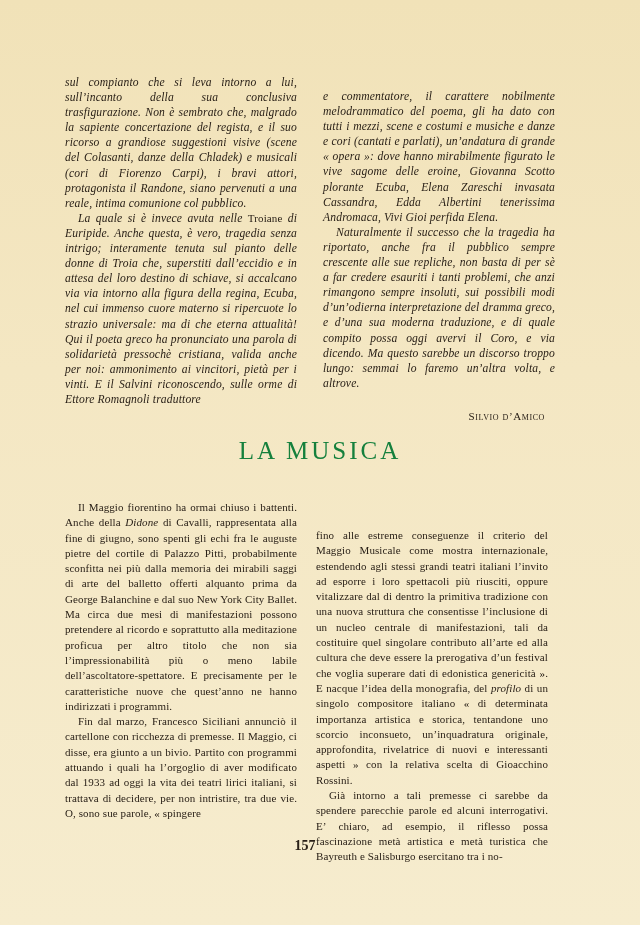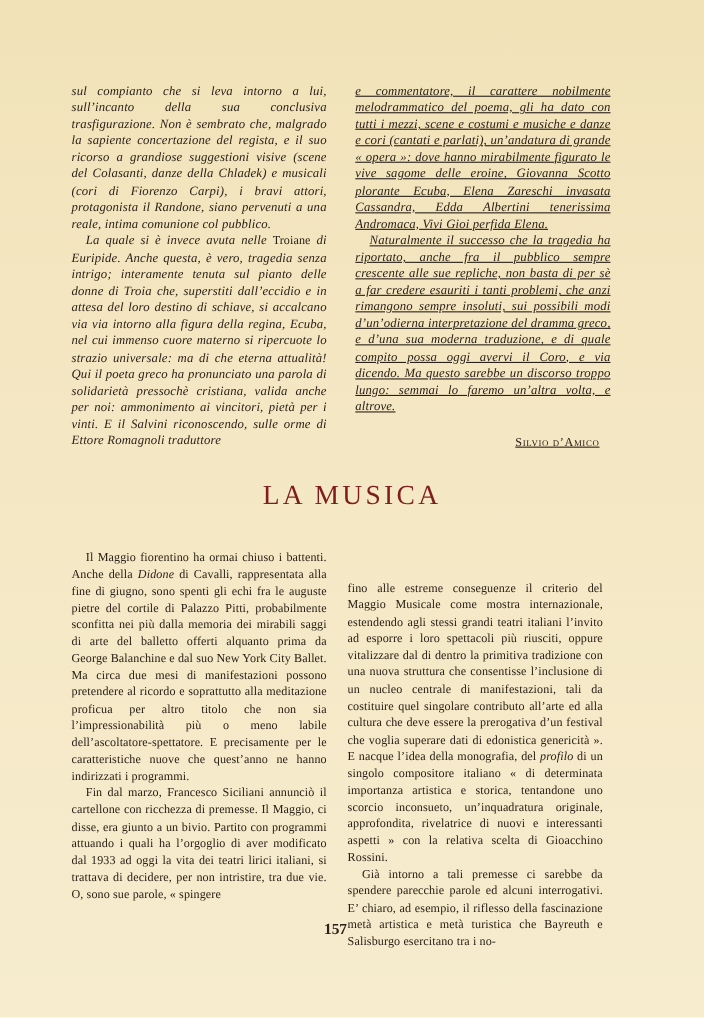--- a/index.html
+++ b/index.html
@@ -17,34 +17,34 @@
     font-size: 10.6px;
     line-height: 15.1px;
     text-align: justify;
     hyphens: manual;
   }
   .col p { margin: 0; text-indent: 0; }
   .col p.indent { text-indent: 13px; }
   .italic { font-style: italic; font-family: "Liberation Serif", "DejaVu Serif", serif; font-size: 11.6px; letter-spacing: 0.15px; }
   .roman { font-family: "Liberation Serif", "DejaVu Serif", serif; font-size: 11px; letter-spacing: 0.1px; }
   #col-tl { left: 65px; top: 75px; }
-  #col-tr { left: 323px; top: 75px; text-decoration: underline; }
+  #col-tr { left: 323px; top: 89px; }
   #col-bl { left: 65px; top: 500px; line-height: 15.3px; }
   #col-br { left: 316px; top: 528px; line-height: 15.3px; }
   .up { font-style: normal; }
   .signature {
     text-align: right; margin-top: 18px; padding-right: 10px;
     font-family: "Liberation Serif", serif; font-size: 11px; font-style: normal;
     font-variant: small-caps; letter-spacing: 0.6px;
   }
   .section-title {
     position: absolute; left: 0; width: 640px; top: 437px;
     text-align: center;
     font-family: "Liberation Serif", "DejaVu Serif", serif;
-    font-size: 25px; letter-spacing: 3px; color: #7f1d1d;
+    font-size: 25px; letter-spacing: 3px; color: #15803d;
   }
   .page-number {
     position: absolute; left: 0; width: 610px; top: 838px;
     text-align: center;
     font-family: "Liberation Serif", serif; font-weight: bold; font-size: 14px;
   }
   em { font-style: italic; }
 </style>
 </head>
 <body>
@@ -64,17 +64,17 @@
 
   <div class="section-title">LA MUSICA</div>
 
   <div class="col roman" id="col-bl">
     <p class="indent"><span>Il Maggio fiorentino ha ormai chiuso i battenti. Anche della </span><em>Didone</em><span> di Cavalli, rappresentata alla fine di giugno, sono spenti gli echi fra le auguste pietre del cortile di Palazzo Pitti, probabilmente sconfitta nei più dalla memoria dei mirabili saggi di arte del balletto offerti alquanto prima da George Balanchine e dal suo New York City Ballet. Ma circa due mesi di manifestazioni possono pretendere al ricordo e soprattutto alla meditazione proficua per altro titolo che non sia l’impressionabilità più o meno labile dell’ascoltatore-spettatore. E precisamente per le caratteristiche nuove che quest’anno ne hanno indirizzati i programmi.</span></p>
     <p class="indent">Fin dal marzo, Francesco Siciliani annunciò il cartellone con ricchezza di premesse. Il Maggio, ci disse, era giunto a un bivio. Partito con programmi attuando i quali ha l’orgoglio di aver modificato dal 1933 ad oggi la vita dei teatri lirici italiani, si trattava di decidere, per non intristire, tra due vie. O, sono sue parole, « spingere</p>
   </div>
 
   <div class="col roman" id="col-br">
     <p><span>fino alle estreme conseguenze il criterio del Maggio Musicale come mostra internazionale, estendendo agli stessi grandi teatri italiani l’invito ad esporre i loro spettacoli più riusciti, oppure vitalizzare dal di dentro la primitiva tradizione con una nuova struttura che consentisse l’inclusione di un nucleo centrale di manifestazioni, tali da costituire quel singolare contributo all’arte ed alla cultura che deve essere la prerogativa d’un festival che voglia superare dati di edonistica genericità ». E nacque l’idea della monografia, del </span><em>profilo</em><span> di un singolo compositore italiano « di determinata importanza artistica e storica, tentandone uno scorcio inconsueto, un’inquadratura originale, approfondita, rivelatrice di nuovi e interessanti aspetti » con la relativa scelta di Gioacchino Rossini.</span></p>
-    <p class="indent">Già intorno a tali premesse ci sarebbe da spendere parecchie parole ed alcuni interrogativi. E’ chiaro, ad esempio, il riflesso della fascinazione metà artistica e metà turistica che Bayreuth e Salisburgo esercitano tra i no-</p>
+    <p class="indent">Già intorno a tali premesse ci sarebbe da spendere parecchie parole ed alcuni interrogativi. E’ chiaro, ad esempio, il riflesso possa fascinazione metà artistica e metà turistica che Bayreuth e Salisburgo esercitano tra i no-</p>
   </div>
 
   <div class="page-number">157</div>
 </div>
 
 </body></html>

